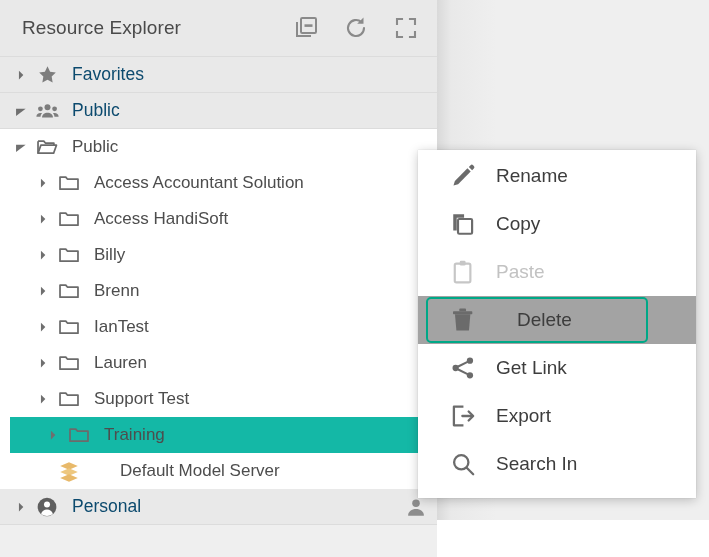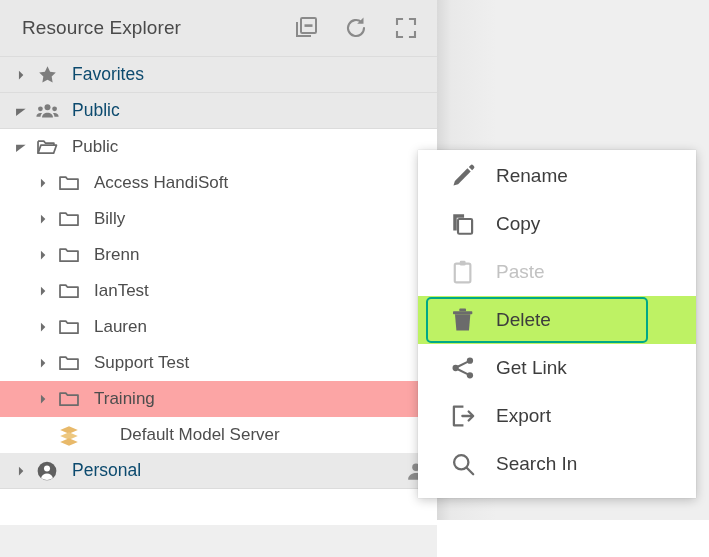--- a/index.html
+++ b/index.html
@@ -94,21 +94,21 @@
     display: flex;
     align-items: center;
     height: 36px;
     box-sizing: border-box;
     cursor: default;
     white-space: nowrap;
   }
   .row.lvl0 { background: #e9e9e9; border-bottom: 1px solid #dcdcdc; }
   .row.lvl1 { background: #ffffff; }
   .row.lvl2 { background: #ffffff; }
-  .row.selected { background: #fca5a5; }
+  .row.selected { background: #14b8a6; margin-left: 10px; }
 
   .twisty {
     width: 26px;
     display: flex;
     align-items: center;
     justify-content: center;
     flex: 0 0 auto;
     cursor: pointer;
   }
   .twisty svg { display: block; }
@@ -175,21 +175,22 @@
   .menu-item .mi-icon svg { display: block; }
   .menu-item .mi-label {
     font-size: 19px;
     color: #3d3d3d;
     margin-left: 18px;
   }
   .menu-item.disabled { cursor: default; }
   .menu-item.disabled .mi-label { color: #c2c2c2; }
 
   .menu-item.focused {
-    background: #bef264;
+    background: #a3a3a3;
+    gap: 21px;
   }
   .menu-item.focused::after {
     content: "";
     position: absolute;
     left: 8px;
     right: 48px;
     top: 1px;
     bottom: 1px;
     border: 2px solid #00a887;
     border-radius: 5px;
@@ -297,20 +298,33 @@
           <span class="twisty">
             <svg width="14" height="14" viewBox="0 0 24 24" fill="none">
               <path d="M8.5 4.5L16 12l-7.5 7.5z" fill="#6f6f6f"></path>
             </svg>
           </span>
           <span class="row-icon">
             <svg width="22" height="22" viewBox="0 0 24 24" fill="none">
               <path d="M2.2 5.6h6.3l1.7 2.1h11.6v11.1H2.2z" stroke="#6b6b6b" stroke-width="1.9" stroke-linejoin="round" fill="none"></path>
             </svg>
           </span>
+          <span class="row-label">Access Accountant Solution</span>
+        </div>
+        <div class="row lvl2 ind2">
+          <span class="twisty">
+            <svg width="14" height="14" viewBox="0 0 24 24" fill="none">
+              <path d="M8.5 4.5L16 12l-7.5 7.5z" fill="#6f6f6f"></path>
+            </svg>
+          </span>
+          <span class="row-icon">
+            <svg width="22" height="22" viewBox="0 0 24 24" fill="none">
+              <path d="M2.2 5.6h6.3l1.7 2.1h11.6v11.1H2.2z" stroke="#6b6b6b" stroke-width="1.9" stroke-linejoin="round" fill="none"></path>
+            </svg>
+          </span>
           <span class="row-label">Access HandiSoft</span>
         </div>
         <div class="row lvl2 ind2">
           <span class="twisty">
             <svg width="14" height="14" viewBox="0 0 24 24" fill="none">
               <path d="M8.5 4.5L16 12l-7.5 7.5z" fill="#6f6f6f"></path>
             </svg>
           </span>
           <span class="row-icon">
             <svg width="22" height="22" viewBox="0 0 24 24" fill="none">

